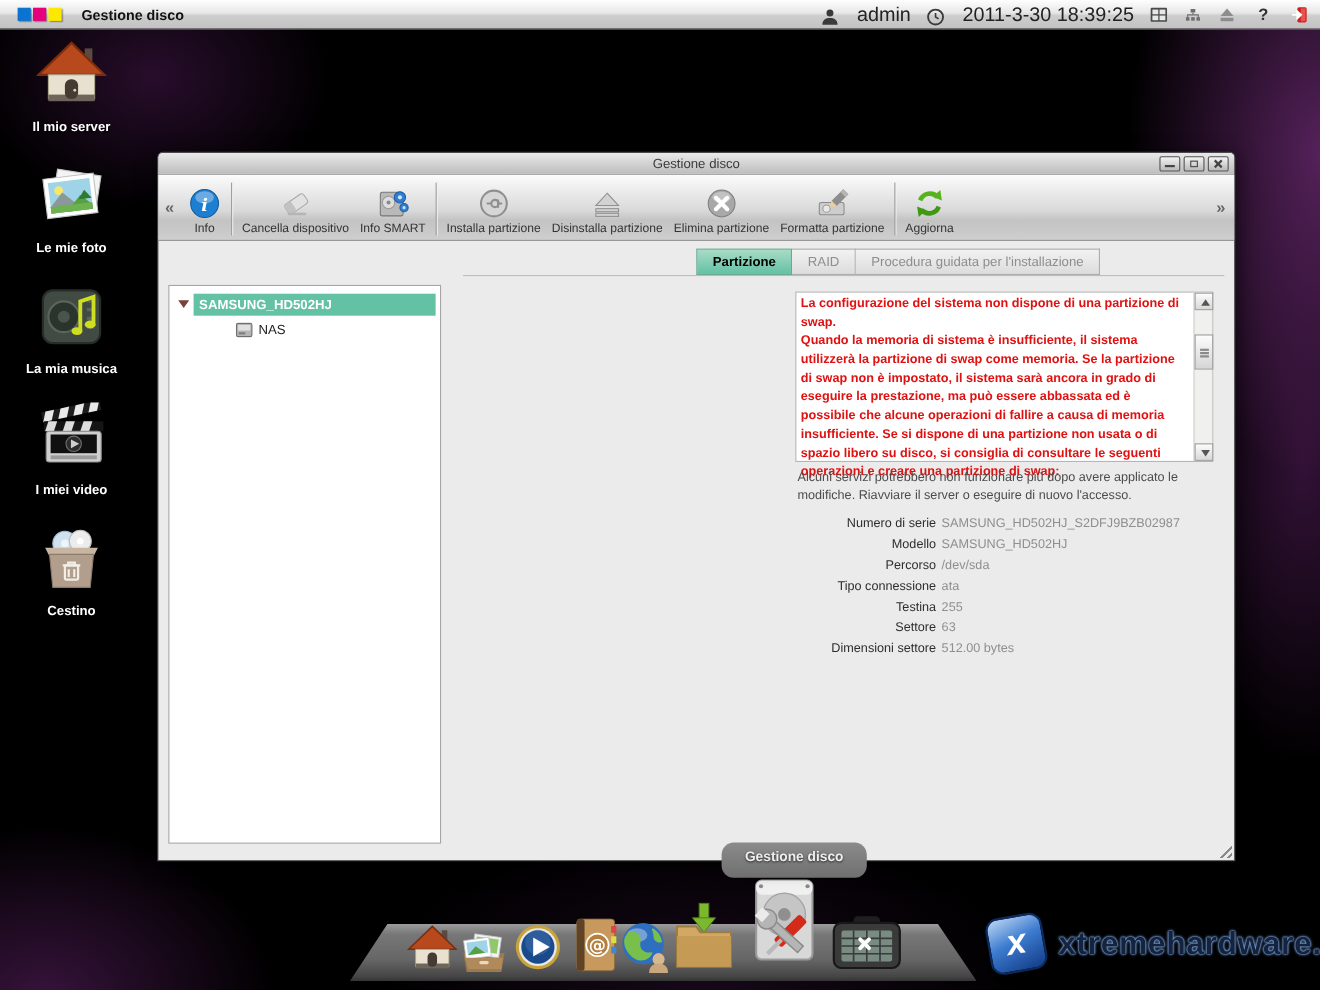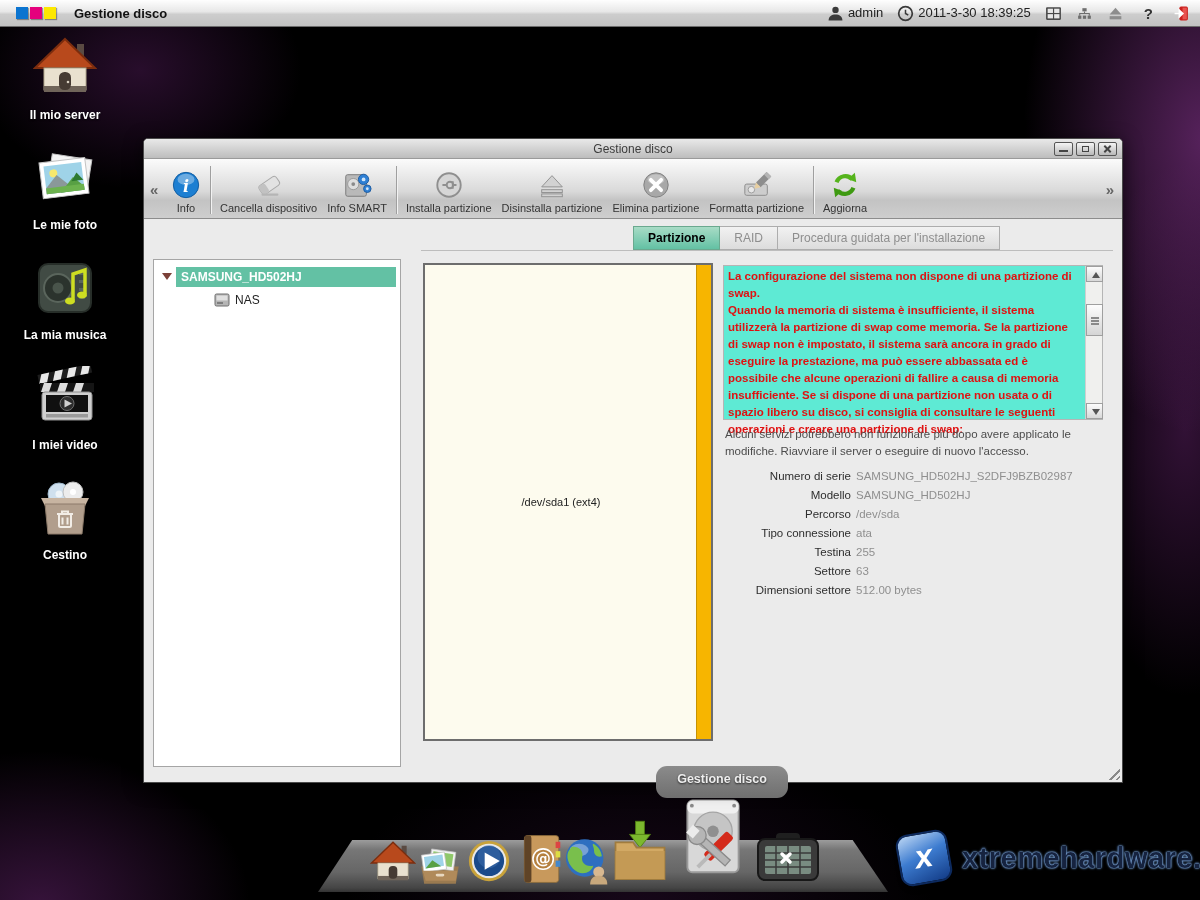--- a/index.html
+++ b/index.html
@@ -17,21 +17,21 @@
   }
 
   
   .topbar{ position:absolute; left:0; top:0; width:1200px; height:27px;
     background:linear-gradient(#fefefe, #e7e7e7 45%, #cdcdcd 55%, #c2c2c2);
     border-bottom:1px solid #6b6b6b; display:flex; align-items:center; z-index:9;}
   .logo-squares{ display:flex; margin-left:16px; }
   .logo-squares i{ width:12px; height:12px; display:block; margin-right:2px; box-shadow:1px 1px 1px rgba(0,0,0,.35);}
   .topbar-title{ font-weight:bold; font-size:13px; color:#111; margin-left:16px; }
   .topbar-right{ position:absolute; right:10px; top:0; height:27px; display:flex; align-items:center; gap:14px; }
-  .tb-user,.tb-time{ font-size:13px; color:#222; display:flex; align-items:flex-start; gap:4px;}
+  .tb-user,.tb-time{ font-size:18px; color:#222; display:flex; align-items:flex-end; gap:16px;}
   .tb-ic{ width:17px; height:17px; display:inline-block; }
   .tb-help{ font-size:15px; font-weight:bold; color:#333; padding:0 6px;}
 
   
   .desk-item{ position:absolute; left:14px; width:102px; text-align:center; z-index:1; cursor:default;}
   .desk-item svg{ width:64px; height:64px; display:block; margin:0 auto 8px; }
   .desk-label{ color:#fff; font-weight:bold; font-size:12px; text-shadow:0 1px 2px #000; }
 
   
   .win{ position:absolute; left:143px; top:138px; width:980px; height:645px;
@@ -84,21 +84,21 @@
   
   .part-box{ position:absolute; left:279px; top:124px; width:290px; height:478px;
     background:#fdfbee; border:2px solid #6d6d6d; cursor:pointer;}
   .part-stripe{ position:absolute; right:0; top:0; width:15px; height:100%;
     background:#f7b500; border-left:1px solid #c79200;}
   .part-label{ position:absolute; left:0; top:50%; width:272px; text-align:center;
     font-size:11px; color:#222; transform:translateY(-50%);}
 
   
   .warn-box{ position:absolute; left:579px; top:126px; width:380px; height:155px;
-    background:#5eead4; border:1px solid #b5b5b5; }
+    background:#ffffff; border:1px solid #b5b5b5; }
   .warn-text{ position:absolute; left:4px; top:2px; width:352px; font-size:11.5px; font-weight:bold;
     color:#e01111; line-height:17px; }
   .warn-text p{ margin:0; }
   .scrollbar{ position:absolute; right:0; top:0; width:17px; height:100%; background:#f0f0ee; border-left:1px solid #cfcfcf;}
   .sb-btn{ position:absolute; left:0; width:17px; height:16px; background:linear-gradient(#fcfcfc,#d8d8d8);
     border:1px solid #9f9f9f; cursor:pointer;}
   .sb-up{ top:0; } .sb-dn{ bottom:0; }
   .sb-tri{ position:absolute; left:4.5px; width:0; height:0; border-left:4px solid transparent; border-right:4px solid transparent;}
   .sb-up .sb-tri{ top:5px; border-bottom:6px solid #555;}
   .sb-dn .sb-tri{ top:5px; border-top:6px solid #555;}
@@ -391,24 +391,20 @@
       <div class="tree-child">
         <svg viewBox="0 0 16 14">
           <rect x="1" y="1" width="14" height="12" rx="1.5" fill="#b5b5b5" stroke="#6e6e6e"></rect>
           <rect x="2.5" y="2.5" width="11" height="5" fill="#e0e0e0"></rect>
           <rect x="3" y="9" width="6" height="2" fill="#7e7e7e"></rect>
         </svg>
         <span>NAS</span>
       </div>
     </div>
 
-    <div class="part-box">
-      <span class="part-label">/dev/sda1 (ext4)</span>
-      <span class="part-stripe"></span>
-    </div>
 
     <div class="warn-box">
       <div class="warn-text">
         <p>La configurazione del sistema non dispone di una partizione di swap.</p>
         <p>Quando la memoria di sistema è insufficiente, il sistema utilizzerà la partizione di swap come memoria. Se la partizione di swap non è impostato, il sistema sarà ancora in grado di eseguire la prestazione, ma può essere abbassata ed è possibile che alcune operazioni di fallire a causa di memoria insufficiente. Se si dispone di una partizione non usata o di spazio libero su disco, si consiglia di consultare le seguenti operazioni e creare una partizione di swap:</p>
       </div>
       <div class="scrollbar">
         <span class="sb-btn sb-up">
             <span class="sb-tri"></span>
           </span>

